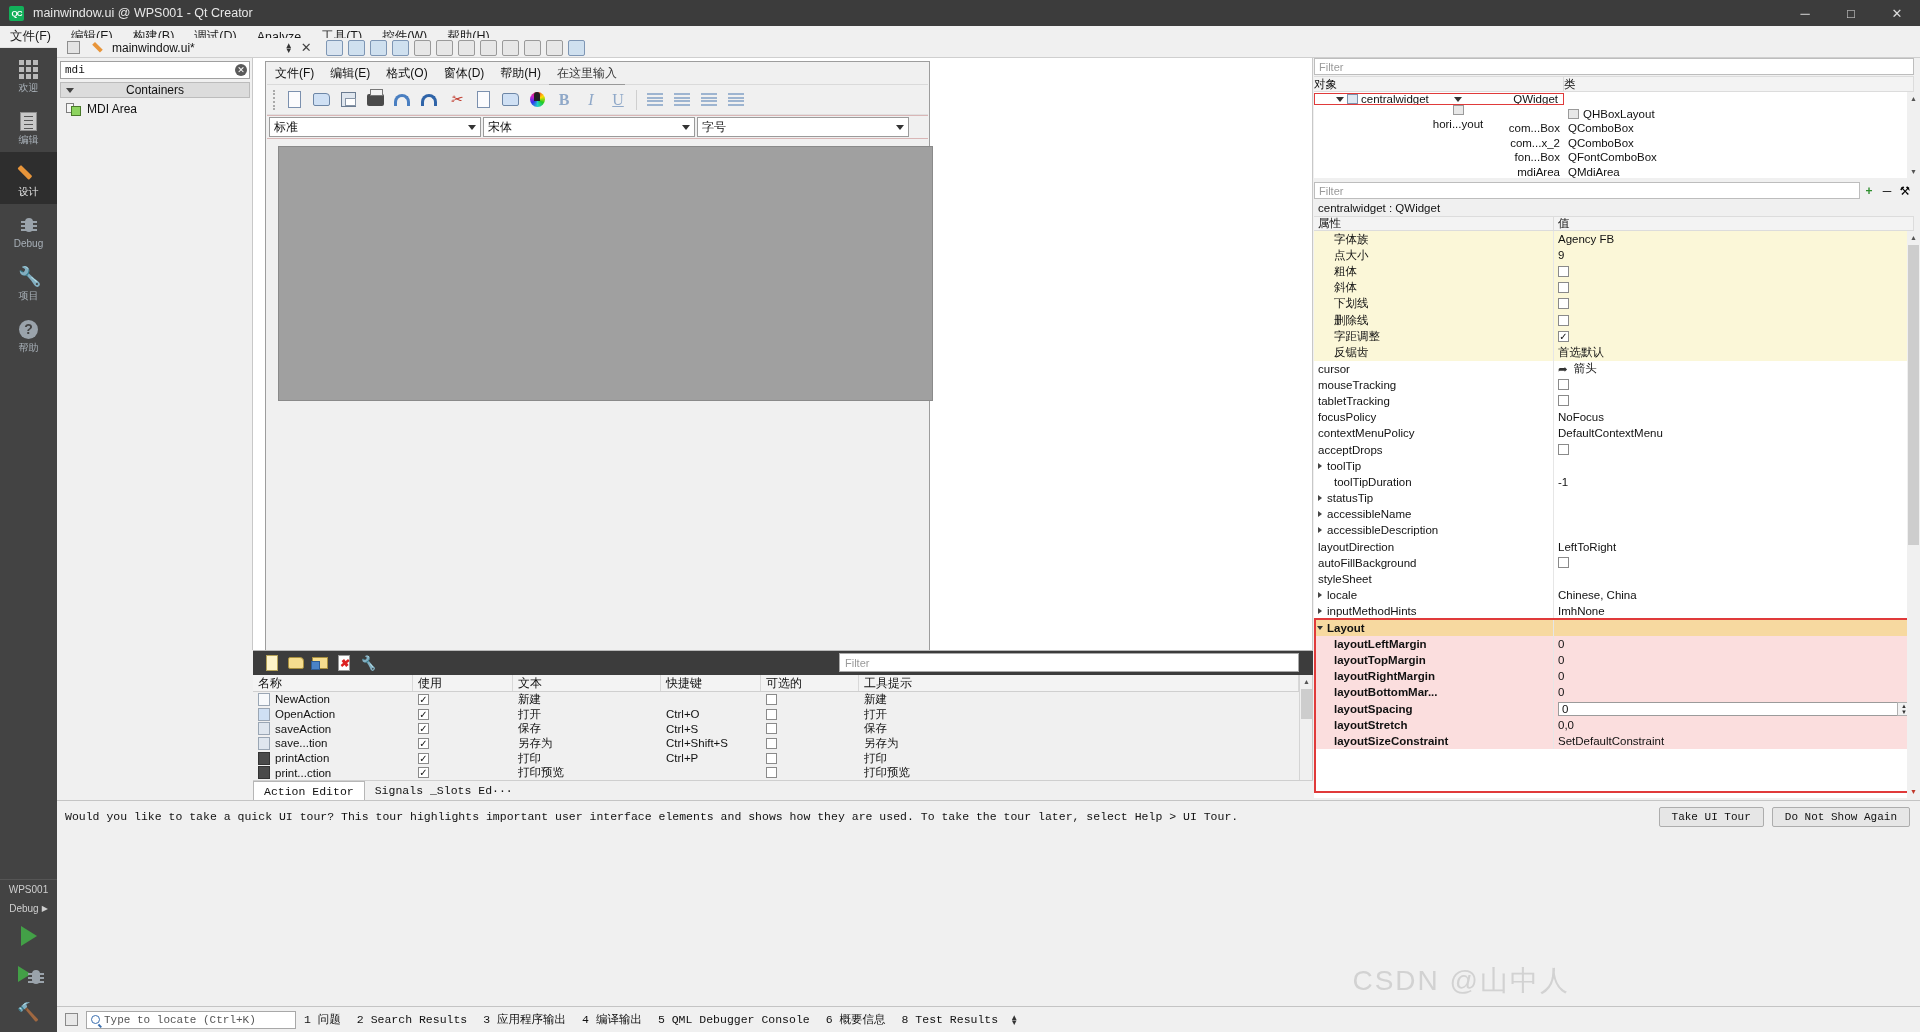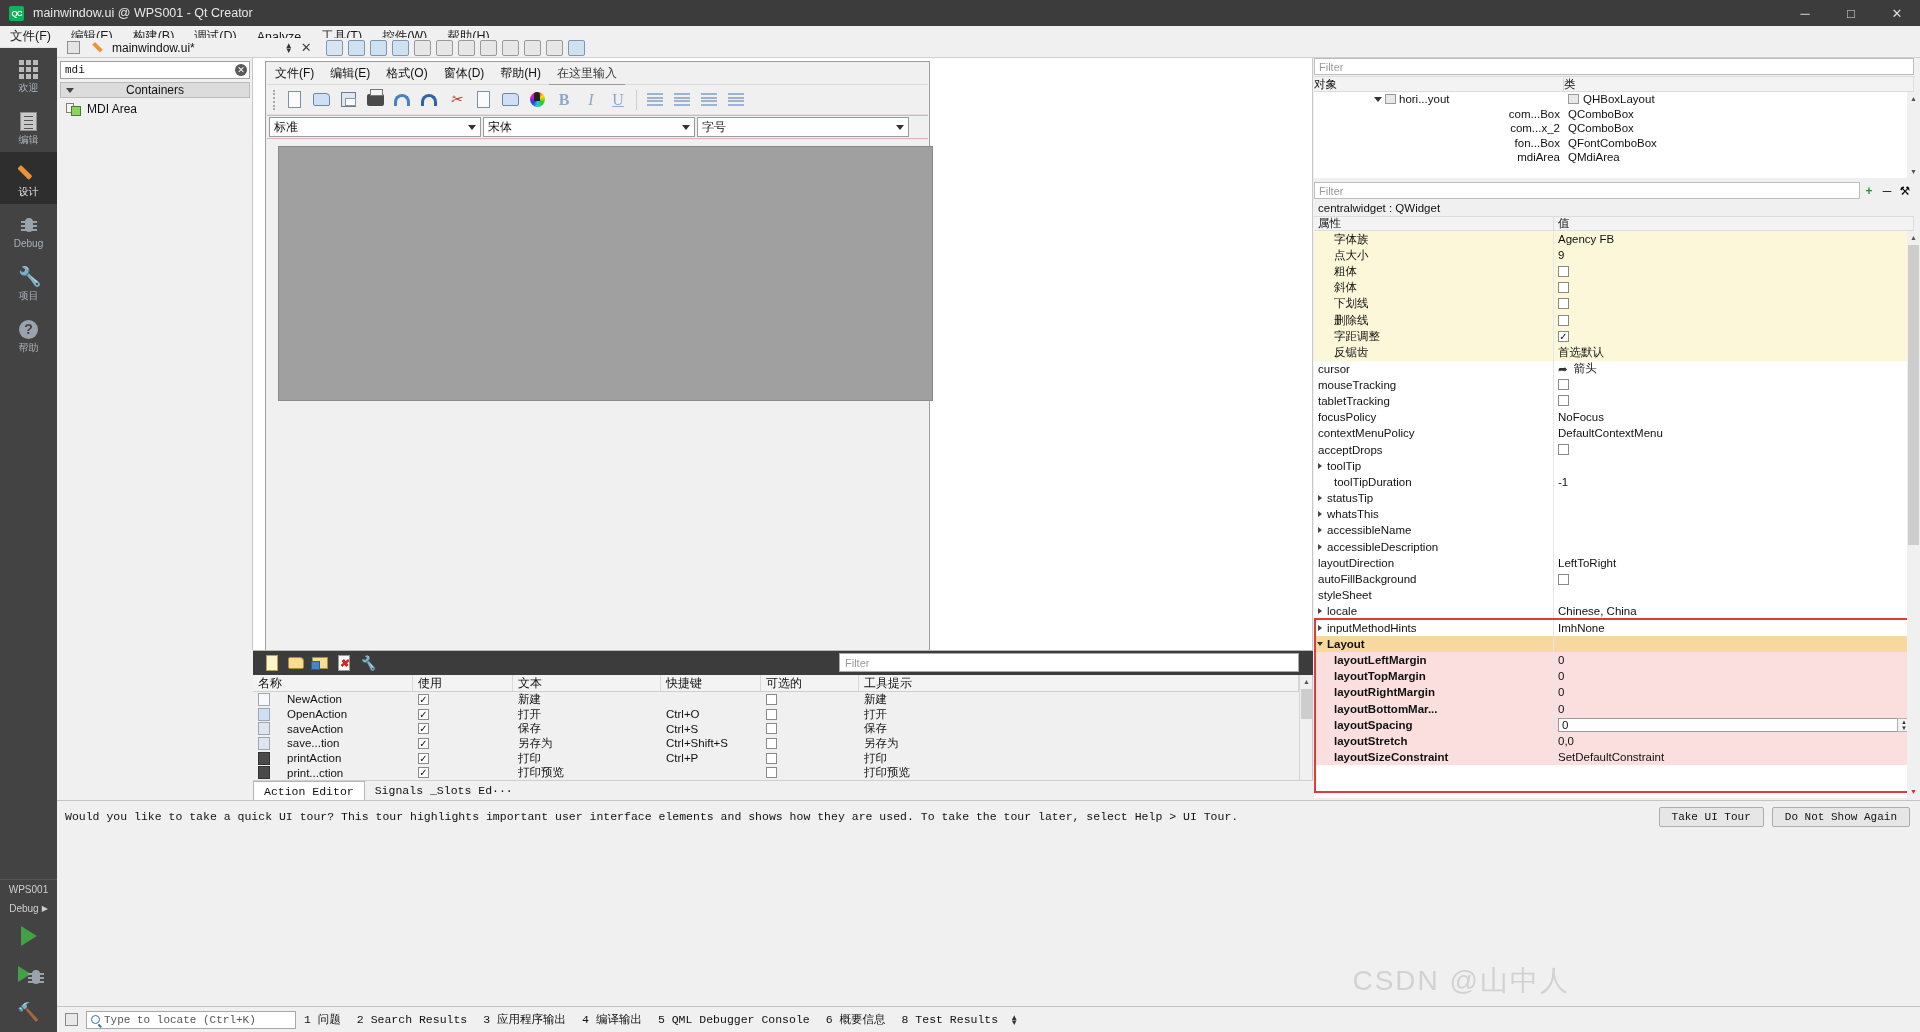--- a/index.html
+++ b/index.html
@@ -235,21 +235,21 @@
     background:#fff; border:1px solid #a8a8a8; font-size:11px; color:#9a9a9a;
     display:flex; align-items:center; padding-left:5px;
   }
   .ad-table { position:absolute; left:0; top:24px; width:1046px; }
   .ad-head { display:flex; height:17px; background:#f3f3f3; border-bottom:1px solid #cfcfcf; }
   .ad-head div {
     font-size:12px; color:#111; padding-left:5px; display:flex; align-items:center;
     border-right:1px solid #d8d8d8; background:#f3f3f3;
   }
   .ad-row { display:flex; height:14.7px; align-items:center; font-size:11.5px; color:#111; }
-  .ad-row > div { padding-left:5px; display:flex; align-items:center; gap:17px; overflow:hidden; white-space:nowrap; }
+  .ad-row > div { padding-left:5px; display:flex; align-items:center; gap:5px; overflow:hidden; white-space:nowrap; }
   .ckbox { width:11px;height:11px;border:1px solid #8a8a8a;background:#fff;display:inline-block;
            font-size:10px;line-height:9px;text-align:center;color:#111; }
   .rowic { width:12px;height:13px;border:1px solid #9aa6b4;background:#f7f9fb; flex:0 0 auto; }
   .rowic.o { background:#cfe0f4; }
   .rowic.s { background:#dfe6ee; }
   .rowic.p { background:#4a4a4a; border-color:#333; }
   .ad-scroll {
     position:absolute; right:0; top:24px; width:13px; height:126px; background:#f0f0f0; border-left:1px solid #d4d4d4;
   }
   .ad-scroll .thumb { position:absolute; left:1px; top:14px; width:11px; height:30px; background:#cdcdcd; }
@@ -813,21 +813,29 @@
 
     <div class="objfilter">
       <span>Filter</span>
     </div>
     <div class="objhead">
       <div style="width:250px;">对象</div>
       <div style="flex:1 1 auto;">类</div>
     </div>
     <div class="objtree">
       <div class="otrow">
-        <div class="otname" style="width:250px;padding-left:60px;">
+        <div class="otname hl-red" style="width:250px;padding-left:22px;">
+          <span class="ot-caret"></span>
+          <span class="ot-wid"></span>
+          <span>centralwidget</span>
+          <span style="margin-left:auto;padding-right:6px;">QWidget</span>
+        </div>
+      </div>
+      <div class="otrow">
+        <div class="otname" style="width:250px;padding-left:38px;flex-direction:column;">
           <span class="ot-caret"></span>
           <span class="ot-lay"></span>
           <span>hori...yout</span>
         </div>
         <div style="flex:1 1 auto;padding-left:4px;display:flex;align-items:center;gap:4px;">
           <span class="ot-lay"></span>
           <span>QHBoxLayout</span>
         </div>
       </div>
       <div class="otrow">
@@ -962,27 +970,20 @@
         <div class="pval"></div>
       </div>
       <div class="prow white">
         <div class="pname indent">toolTipDuration</div>
         <div class="pval">-1</div>
       </div>
       <div class="prow white">
         <div class="pname">
             <span class="exp-caret"></span>
             <span>statusTip</span>
-          </div>
-        <div class="pval"></div>
-      </div>
-      <div class="prow white">
-        <div class="pname">
-            <span class="exp-caret"></span>
-            <span>whatsThis</span>
           </div>
         <div class="pval"></div>
       </div>
       <div class="prow white">
         <div class="pname">
             <span class="exp-caret"></span>
             <span>accessibleName</span>
           </div>
         <div class="pval"></div>
       </div>

